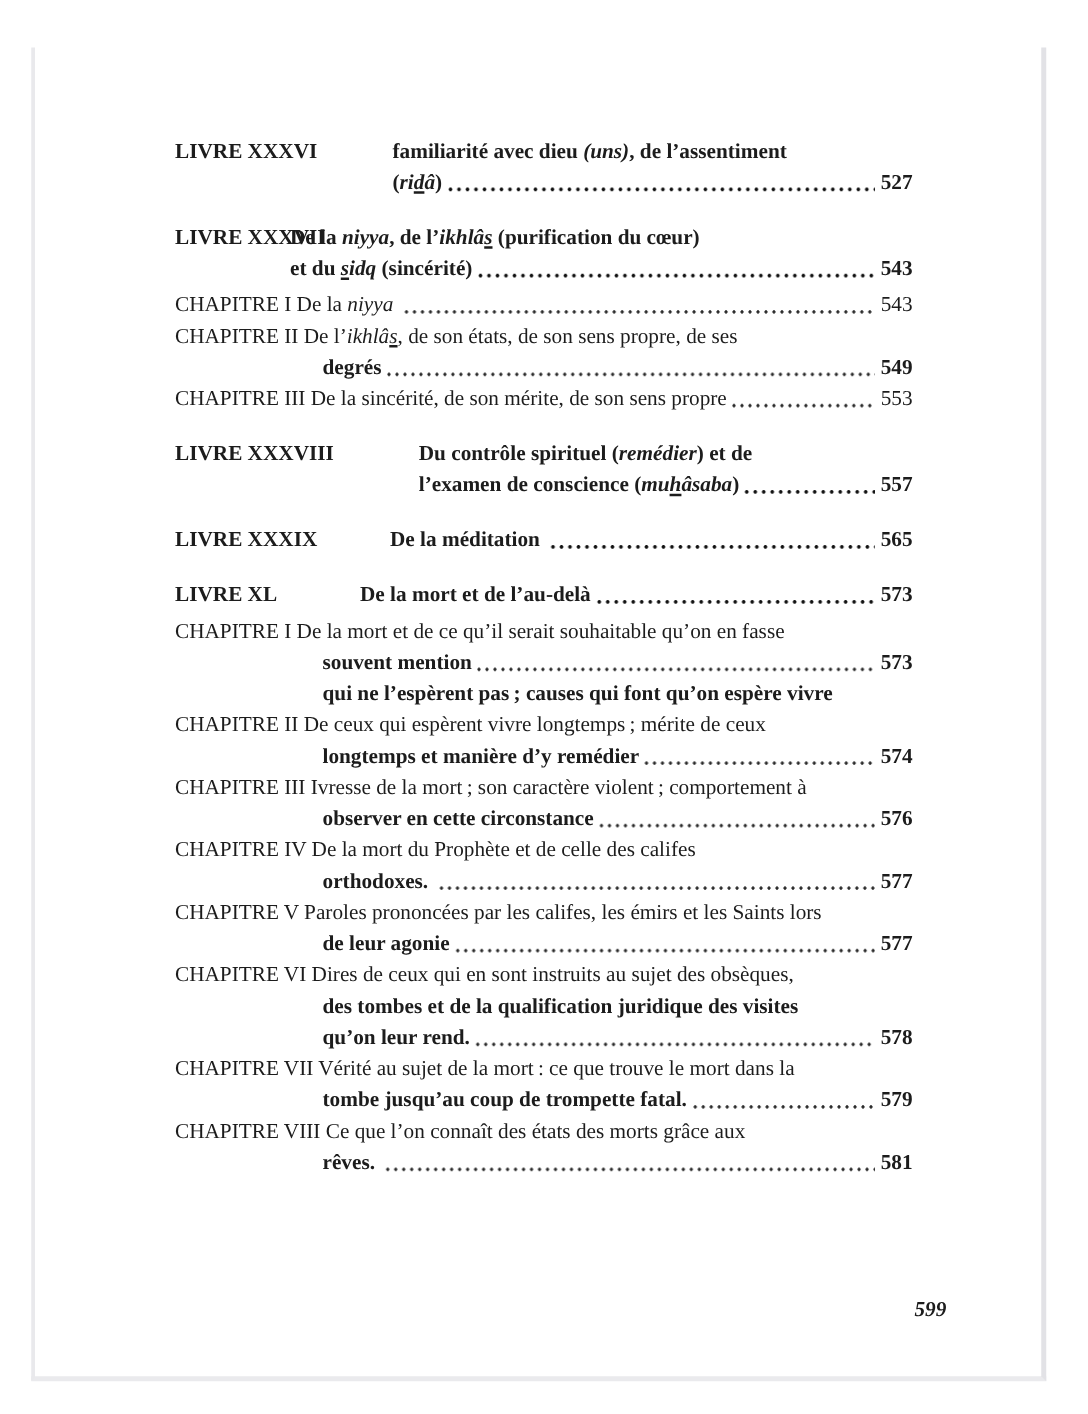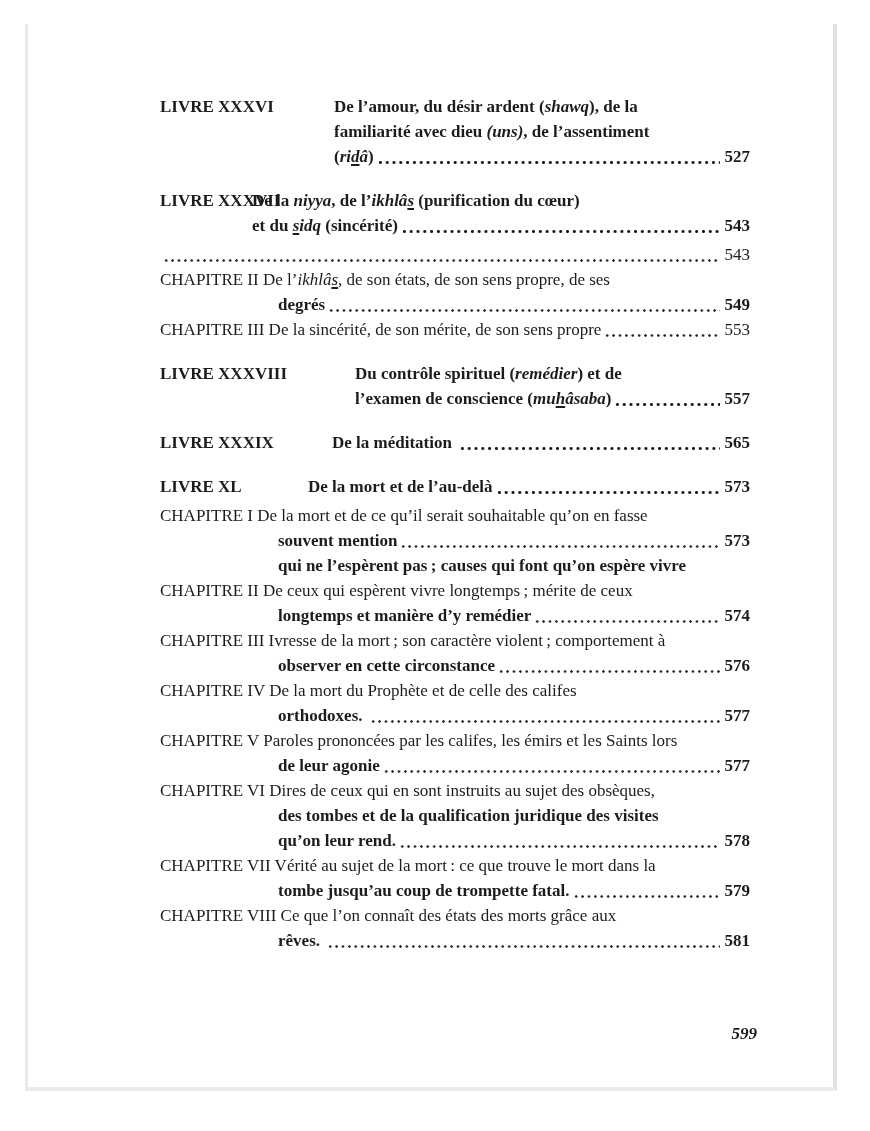--- a/index.html
+++ b/index.html
@@ -2,26 +2,25 @@
 <html><head>
 <meta charset="utf-8">
 <style>
   html,body{margin:0;padding:0;background:#ffffff;}
   body{
     width:870px;height:1131px;position:relative;overflow:hidden;
     font-family:"Liberation Serif","DejaVu Serif",serif;
     color:#1c1c1c;
   }
   .sheet{
-    position:absolute;left:25px;top:24px;width:812px;height:1067px;
+    position:absolute;left:25px;top:38px;width:812px;height:1067px;
     box-sizing:border-box;background:#fff;
     border-left:3px solid #e9e9ec;
     border-right:4px solid #e2e2e6;
     border-bottom:4px solid #eaeaed;
-    padding-left:20px;
   }
   .toc{
     margin-left:112px;          
     width:590px;                
     padding-top:70px;
     font-size:17px;line-height:25px;
   }
   .entry{position:relative;}
   .entry.livre{font-weight:bold;margin-top:19px;margin-bottom:4px;}
   .entry.livre:first-child{margin-top:0;}
@@ -49,34 +48,33 @@
   }
 </style>
 </head>
 <body>
 
 <div class="sheet">
   <div class="toc" id="toc">
       <div class="entry livre">
         <span class="livre-label">LIVRE XXXVI</span>
         <div class="desc" style="margin-left: 174px;">
-          <div class="line"><span class="txt"><span>De l’amour, du désir ardent (</span><span class="it">shawq</span><span>), de la</span></span></div>
           <div class="line"><span class="txt"><span>familiarité avec dieu </span><span class="it">(uns)</span><span>, de l’assentiment</span></span></div>
           <div class="line"><span class="txt"><span>(</span><span class="it">ri</span><span class="it un">d</span><span class="it">â</span><span>)</span></span><span class="leader"></span><span class="pagenum">527</span></div>
         </div>
       </div>
       <div class="entry livre">
         <span class="livre-label">LIVRE XXXVII</span>
         <div class="desc" style="margin-left: 92px;">
           <div class="line"><span class="txt"><span>De la </span><span class="it">niyya</span><span>, de l’</span><span class="it">ikhlâ</span><span class="it un">s</span><span> (purification du cœur)</span></span></div>
           <div class="line"><span class="txt"><span>et du </span><span class="it un">s</span><span class="it">idq</span><span> (sincérité)</span></span><span class="leader"></span><span class="pagenum">543</span></div>
         </div>
       </div>
       <div class="entry chapitre">
-        <div class="line"><span class="leader"></span><span class="pagenum">543</span></div>
+        <div class="line"><span class="txt"><span>CHAPITRE I De la </span><span class="it">niyya</span><span> </span></span><span class="leader"></span><span class="pagenum">543</span></div>
       </div>
       <div class="entry chapitre">
         <div class="line"><span class="txt"><span>CHAPITRE II De l’</span><span class="it">ikhlâ</span><span class="it un">s</span><span>, de son états, de son sens propre, de ses</span></span></div>
         <div class="line cont"><span class="txt"><span>degrés</span></span><span class="leader"></span><span class="pagenum">549</span></div>
       </div>
       <div class="entry chapitre">
         <div class="line"><span class="txt"><span>CHAPITRE III De la sincérité, de son mérite, de son sens propre</span></span><span class="leader"></span><span class="pagenum">553</span></div>
       </div>
       <div class="entry livre">
         <span class="livre-label">LIVRE XXXVIII</span>

